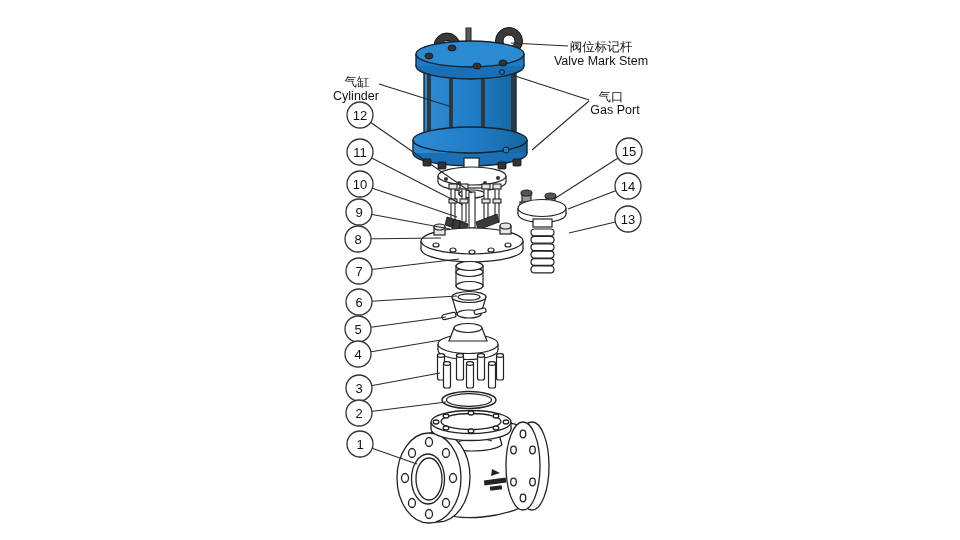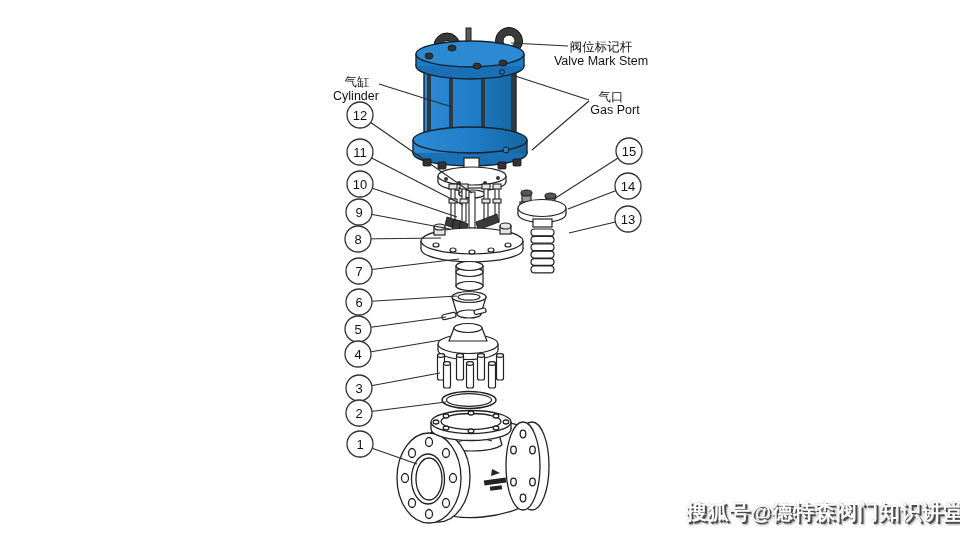--- a/index.html
+++ b/index.html
@@ -370,16 +370,13 @@
   <g>
     <text class="lbl" x="601" y="51" text-anchor="middle">阀位标记杆</text>
     <text class="lbl" x="601" y="65" text-anchor="middle">Valve Mark Stem</text>
     <text class="lbl" x="357" y="86" text-anchor="middle">气缸</text>
     <text class="lbl" x="356" y="100" text-anchor="middle">Cylinder</text>
     <text class="lbl" x="611" y="101" text-anchor="middle">气口</text>
     <text class="lbl" x="615" y="114" text-anchor="middle">Gas Port</text>
   </g>
 </svg>
 
-<div class="watermark">
-  <span>搜狐号@德特森阀门知识讲堂</span>
 </div>
-</div>
 
 </body></html>

